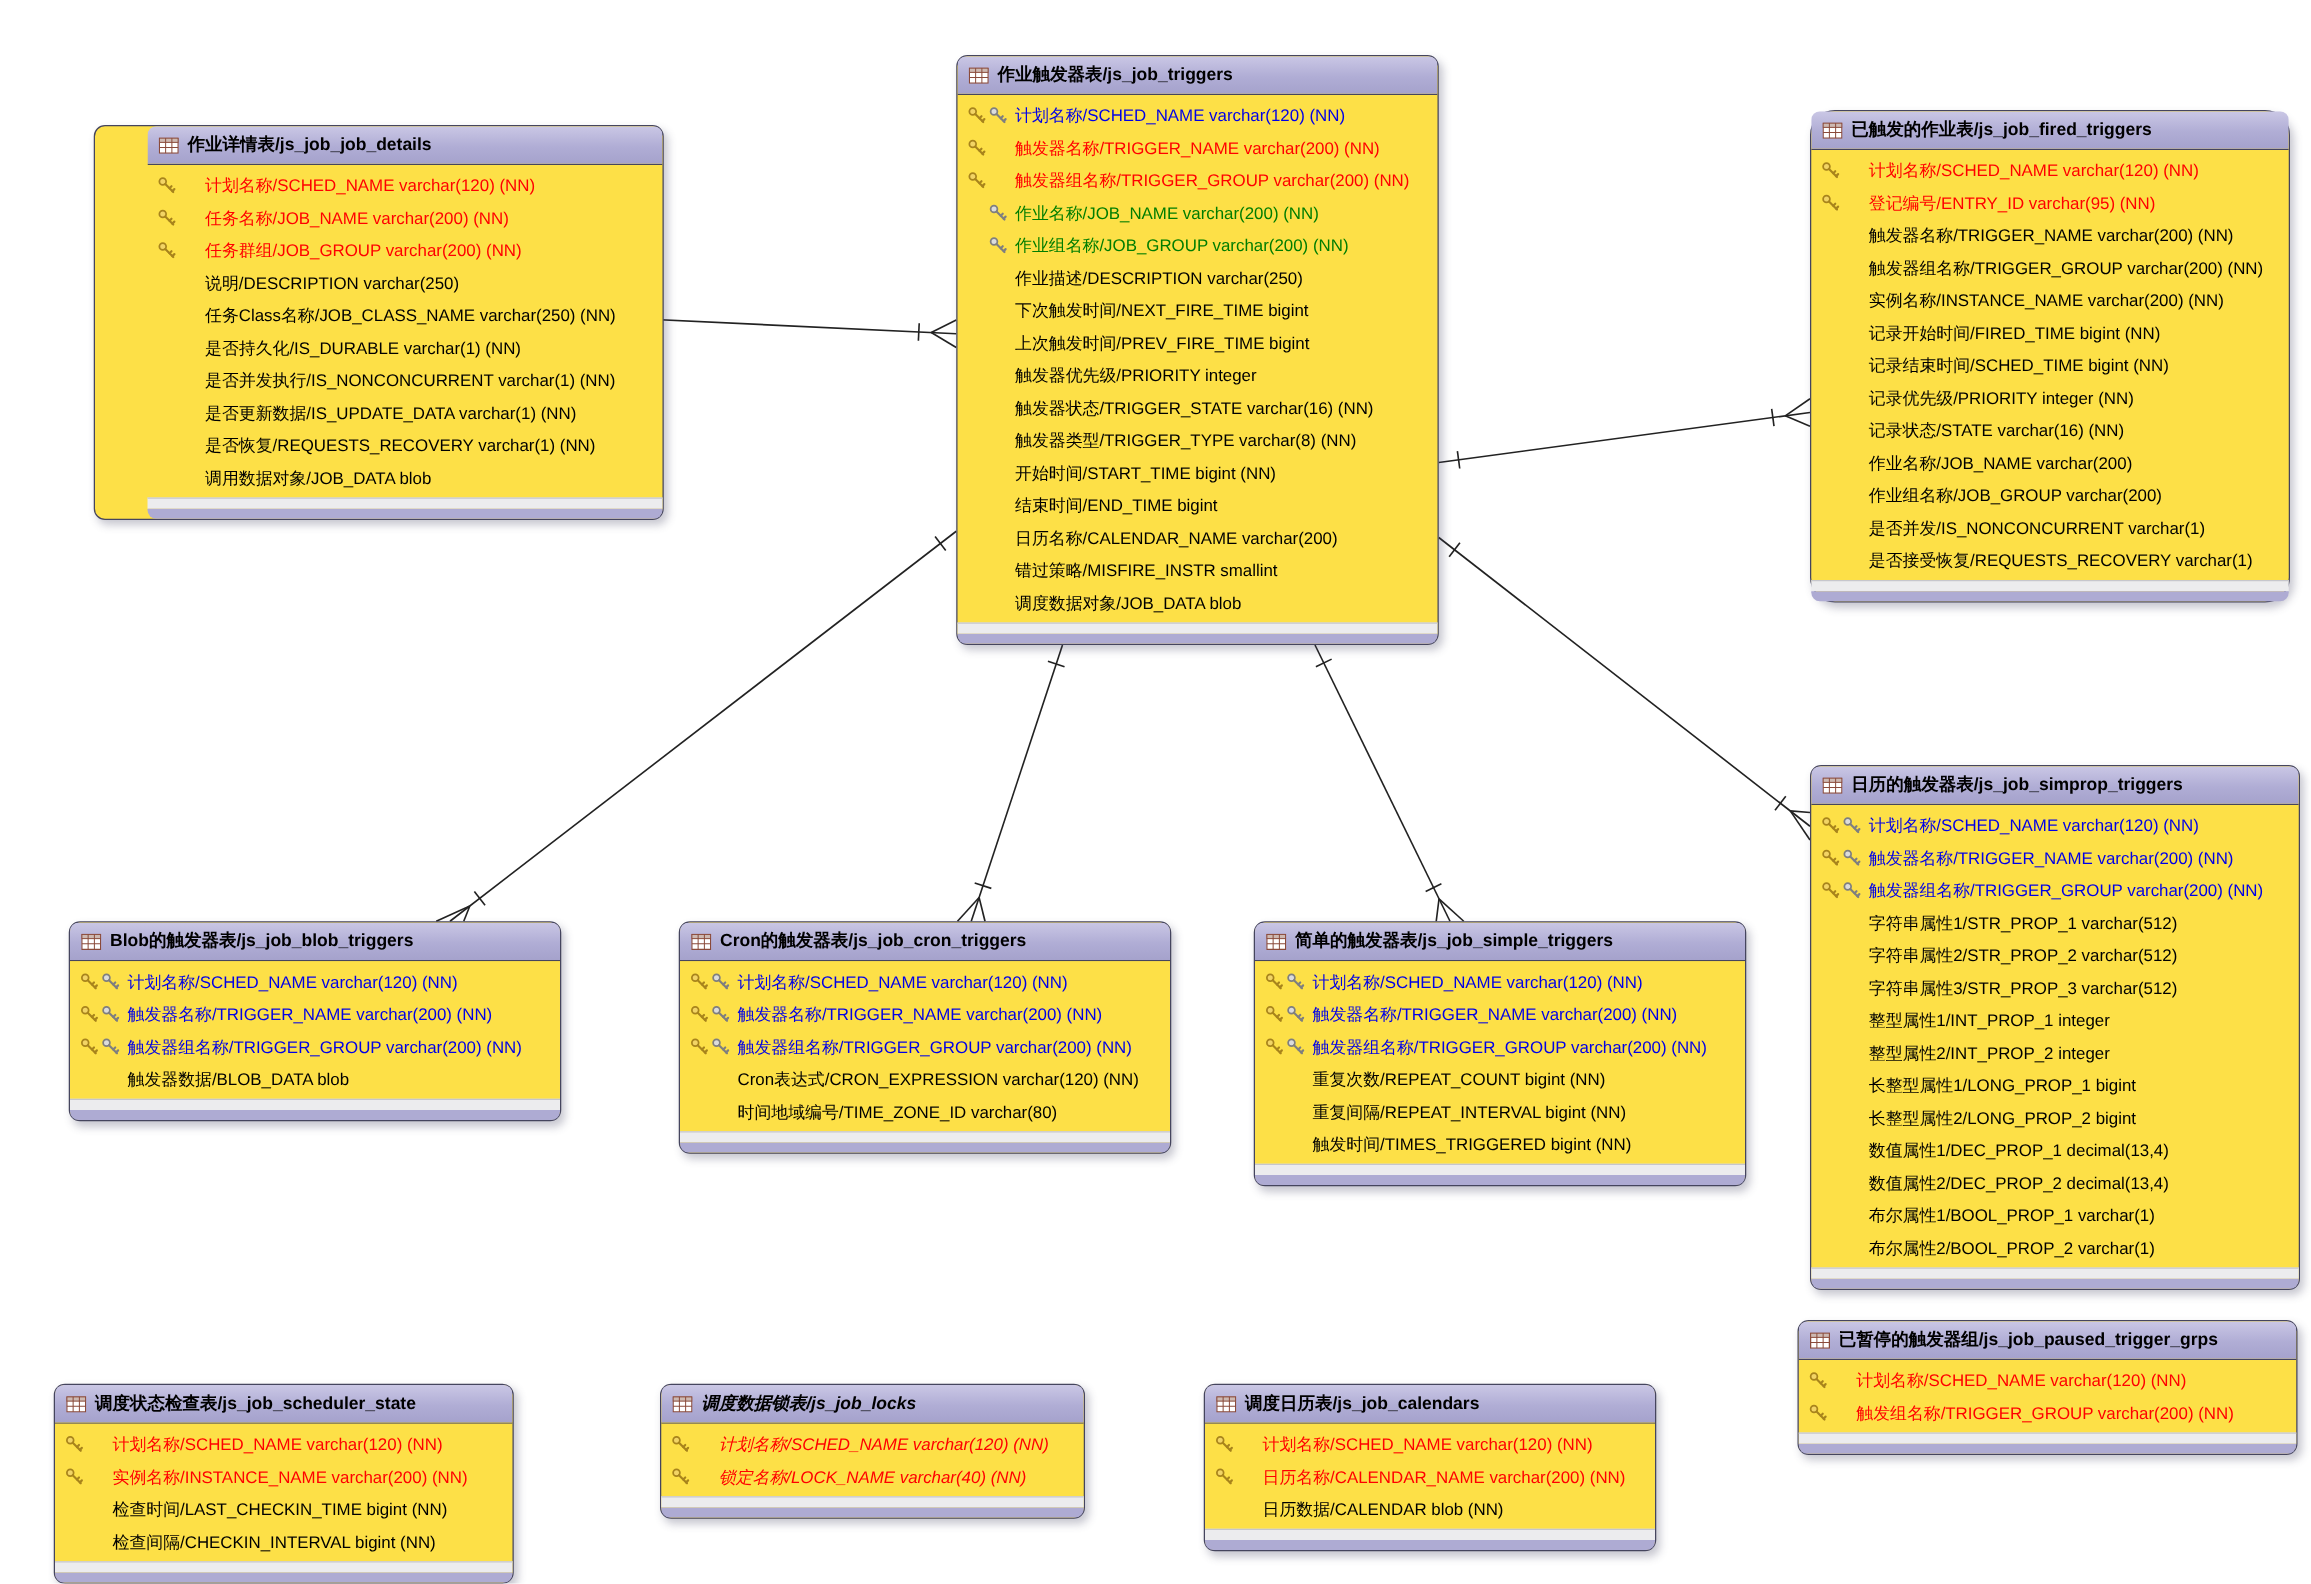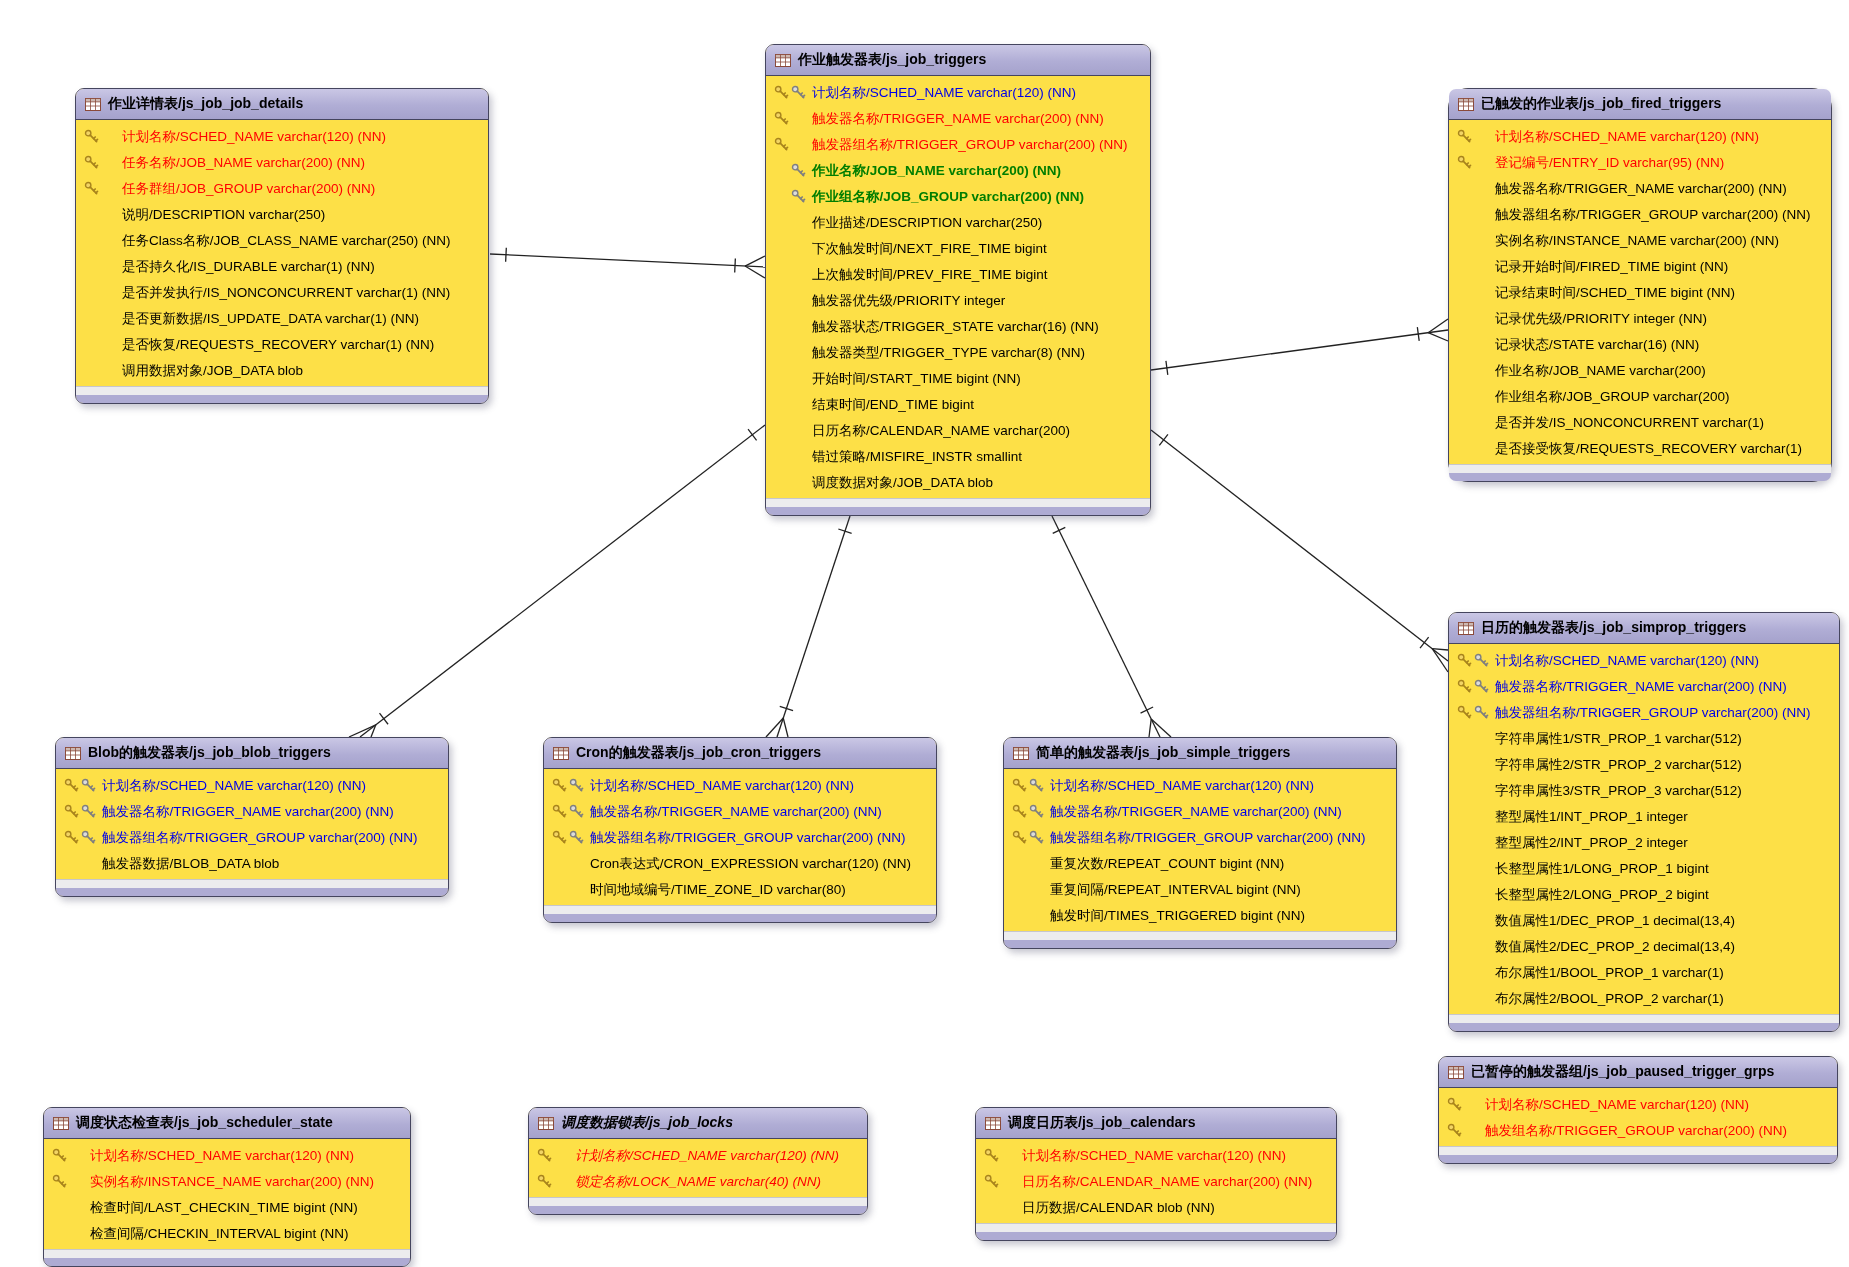--- a/index.html
+++ b/index.html
@@ -9,21 +9,21 @@
          box-shadow:3px 4px 7px rgba(70,70,100,.30);}
   .hdr{height:30px;display:flex;align-items:center;gap:7px;padding:0 9px;
        background:linear-gradient(#cac7e5 0%,#b0add5 55%,#a5a2cc 100%);
        border-bottom:1px solid #45455e;border-radius:7px 7px 0 0;
        font-weight:bold;font-size:14px;color:#000;white-space:nowrap;}
   .rows{padding:4px 0 2px 0;}
   .row{height:26px;position:relative;display:flex;align-items:center;padding-left:46px;
        font-size:13.5px;color:#000;white-space:nowrap;}
   .row .k1{position:absolute;left:8px;top:5px;}
   .row .k2{position:absolute;left:25px;top:5px;}
-  .c-r{color:#ff0000;} .c-b{color:#0000e8;} .c-g{color:#007d00;font-weight:bold;}
+  .c-r{color:#ff0000;} .c-b{color:#0000e8;} .c-g{color:#007d00;}
   .strip{height:8px;background:#ececee;border-top:1px solid #c6c6cc;}
   .btm{height:8px;background:#aeabd3;border-radius:0 0 7px 7px;}
 </style>
 </head>
 <body>
 
 <div id="canvas">
   <svg id="rels" width="1849" height="1267">
       <g>
         <line x1="490" y1="254" x2="765" y2="267" stroke="#222222" stroke-width="1.3"></line>
@@ -61,21 +61,21 @@
         <line x1="1428.6170177733145" y1="637.0563160729181" x2="1420.0218491841058" y2="648.1072471161866" stroke="#222222" stroke-width="1.3"></line>
       </g>
       <g>
         <line x1="1151" y1="370" x2="1448" y2="330" stroke="#222222" stroke-width="1.3"></line>
         <line x1="1165.9225095172978" y1="360.9270341284586" x2="1167.7911600829702" y2="374.80176457857596" stroke="#222222" stroke-width="1.3"></line>
         <line x1="1428.1789564998323" y1="332.66950080810335" x2="1448" y2="341" stroke="#222222" stroke-width="1.3"></line>
         <line x1="1428.1789564998323" y1="332.66950080810335" x2="1448" y2="319" stroke="#222222" stroke-width="1.3"></line>
         <line x1="1417.3341094669124" y1="327.0668859870964" x2="1419.2027600325848" y2="340.9416164372137" stroke="#222222" stroke-width="1.3"></line>
       </g>
     </svg>
-<div class="table" style="left: 75px; top: 88px; width: 412px;">
+<div class="table" style="left: 75px; top: 100px; width: 412px; padding-left: 42px;">
       <div class="hdr">
         <span style="display: inline-flex;">
           <svg width="16" height="13" viewBox="0 0 16 13">
             <rect x="0.5" y="0.5" width="15" height="12" fill="#ffffff" stroke="#8a4a3a"></rect>
             <rect x="0.5" y="0.5" width="15" height="3.4" fill="#cdb9b2" stroke="#8a4a3a" stroke-width="0.8"></rect>
             <line x1="5.5" y1="0.5" x2="5.5" y2="12.5" stroke="#8a4a3a" stroke-width="0.8"></line>
             <line x1="10.5" y1="0.5" x2="10.5" y2="12.5" stroke="#8a4a3a" stroke-width="0.8"></line>
             <line x1="0.5" y1="8" x2="15.5" y2="8" stroke="#8a4a3a" stroke-width="0.8"></line>
           </svg>
         </span>
@@ -757,21 +757,21 @@
                 <line x1="9.6" y1="9.6" x2="11.2" y2="8"></line>
                 <line x1="11.9" y1="11.9" x2="13.5" y2="10.3"></line>
               </g>
             </svg></span>
           <span>锁定名称/LOCK_NAME varchar(40) (NN)</span>
         </div>
       </div>
       <div class="strip"></div>
       <div class="btm"></div>
     </div>
-    <div class="table" style="left: 963px; top: 1107px; width: 360px; margin-left: 12px;">
+    <div class="table" style="left: 963px; top: 1107px; width: 360px;">
       <div class="hdr">
         <span style="display: inline-flex;">
           <svg width="16" height="13" viewBox="0 0 16 13">
             <rect x="0.5" y="0.5" width="15" height="12" fill="#ffffff" stroke="#8a4a3a"></rect>
             <rect x="0.5" y="0.5" width="15" height="3.4" fill="#cdb9b2" stroke="#8a4a3a" stroke-width="0.8"></rect>
             <line x1="5.5" y1="0.5" x2="5.5" y2="12.5" stroke="#8a4a3a" stroke-width="0.8"></line>
             <line x1="10.5" y1="0.5" x2="10.5" y2="12.5" stroke="#8a4a3a" stroke-width="0.8"></line>
             <line x1="0.5" y1="8" x2="15.5" y2="8" stroke="#8a4a3a" stroke-width="0.8"></line>
           </svg>
         </span>

